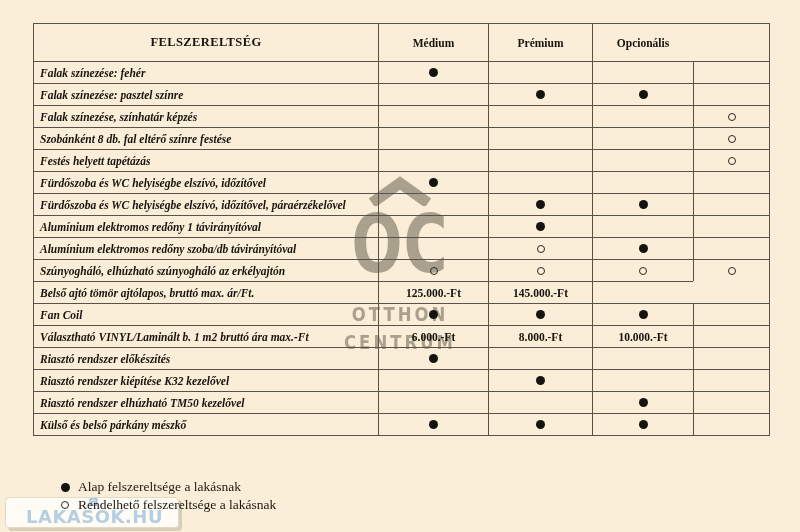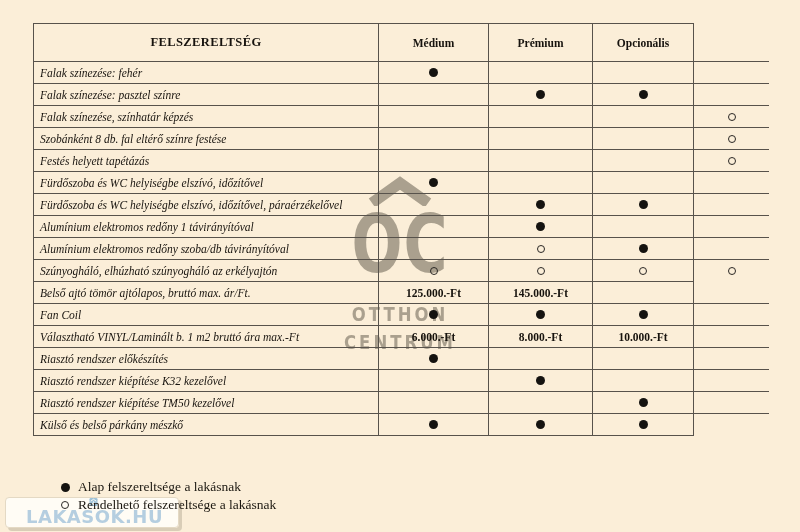--- a/index.html
+++ b/index.html
@@ -7,41 +7,41 @@
     width:800px;height:532px;
     background:#fbeed8;
     overflow:hidden;
     position:relative;
     font-family:"Liberation Serif",serif;
     color:#17130e;
   }
 
   
   .ttable{
-    position:absolute;left:33px;top:23px;width:661px;
+    position:absolute;left:33px;top:23px;width:737px;
     box-sizing:border-box;
     border:1px solid #57524b;
     z-index:1;
     background:transparent;
   }
   .trow{display:grid;grid-template-columns:344px 110px 104px 101px 76px;height:22px;}
   .trow.header{height:37px;}
   .cell{
     box-sizing:border-box;
     border-left:1px solid #57524b;
     border-top:1px solid #57524b;
     display:flex;align-items:center;justify-content:center;
     overflow:hidden;white-space:nowrap;
     background:transparent;
   }
   .trow .cell:first-child{border-left:none;}
   .trow.header .cell{border-top:none;}
   .cell.feature-head{font-weight:bold;font-size:12.5px;letter-spacing:.4px;}
   .cell.head{font-weight:bold;font-size:11.5px;}
-  .cell.label{justify-content:flex-start;padding-left:6px;font-weight:normal;font-style:italic;font-size:11.5px;}
+  .cell.label{justify-content:flex-start;padding-left:6px;font-weight:bold;font-style:italic;font-size:11.5px;}
   .cell.val{font-weight:bold;font-size:11.5px;}
   .filled-dot{width:9px;height:9px;border-radius:50%;background:#151310;display:inline-block;}
   .open-dot{width:6px;height:6px;border-radius:50%;border:1.6px solid #2b2825;background:transparent;display:inline-block;}
 
   
   .legend{position:absolute;left:61px;top:478px;z-index:3;}
   .legend-item{display:flex;align-items:center;height:18px;}
   .legend-marker{width:17px;display:flex;justify-content:flex-start;align-items:center;}
   .legend-text{font-size:13.5px;color:#1b1710;}
 
@@ -240,21 +240,21 @@
       <div class="trow">
         <div class="cell label">Riasztó rendszer kiépítése K32 kezelővel</div>
         <div class="cell val"></div>
         <div class="cell val">
           <span class="filled-dot"></span>
         </div>
         <div class="cell val"></div>
         <div class="cell val"></div>
       </div>
       <div class="trow">
-        <div class="cell label">Riasztó rendszer kiépítése TM50 kezelővel</div>
+        <div class="cell label">Riasztó rendszer elhúzható TM50 kezelővel</div>
         <div class="cell val"></div>
         <div class="cell val"></div>
         <div class="cell val">
           <span class="filled-dot"></span>
         </div>
         <div class="cell val"></div>
       </div>
       <div class="trow">
         <div class="cell label">Külső és belső párkány mészkő</div>
         <div class="cell val">

